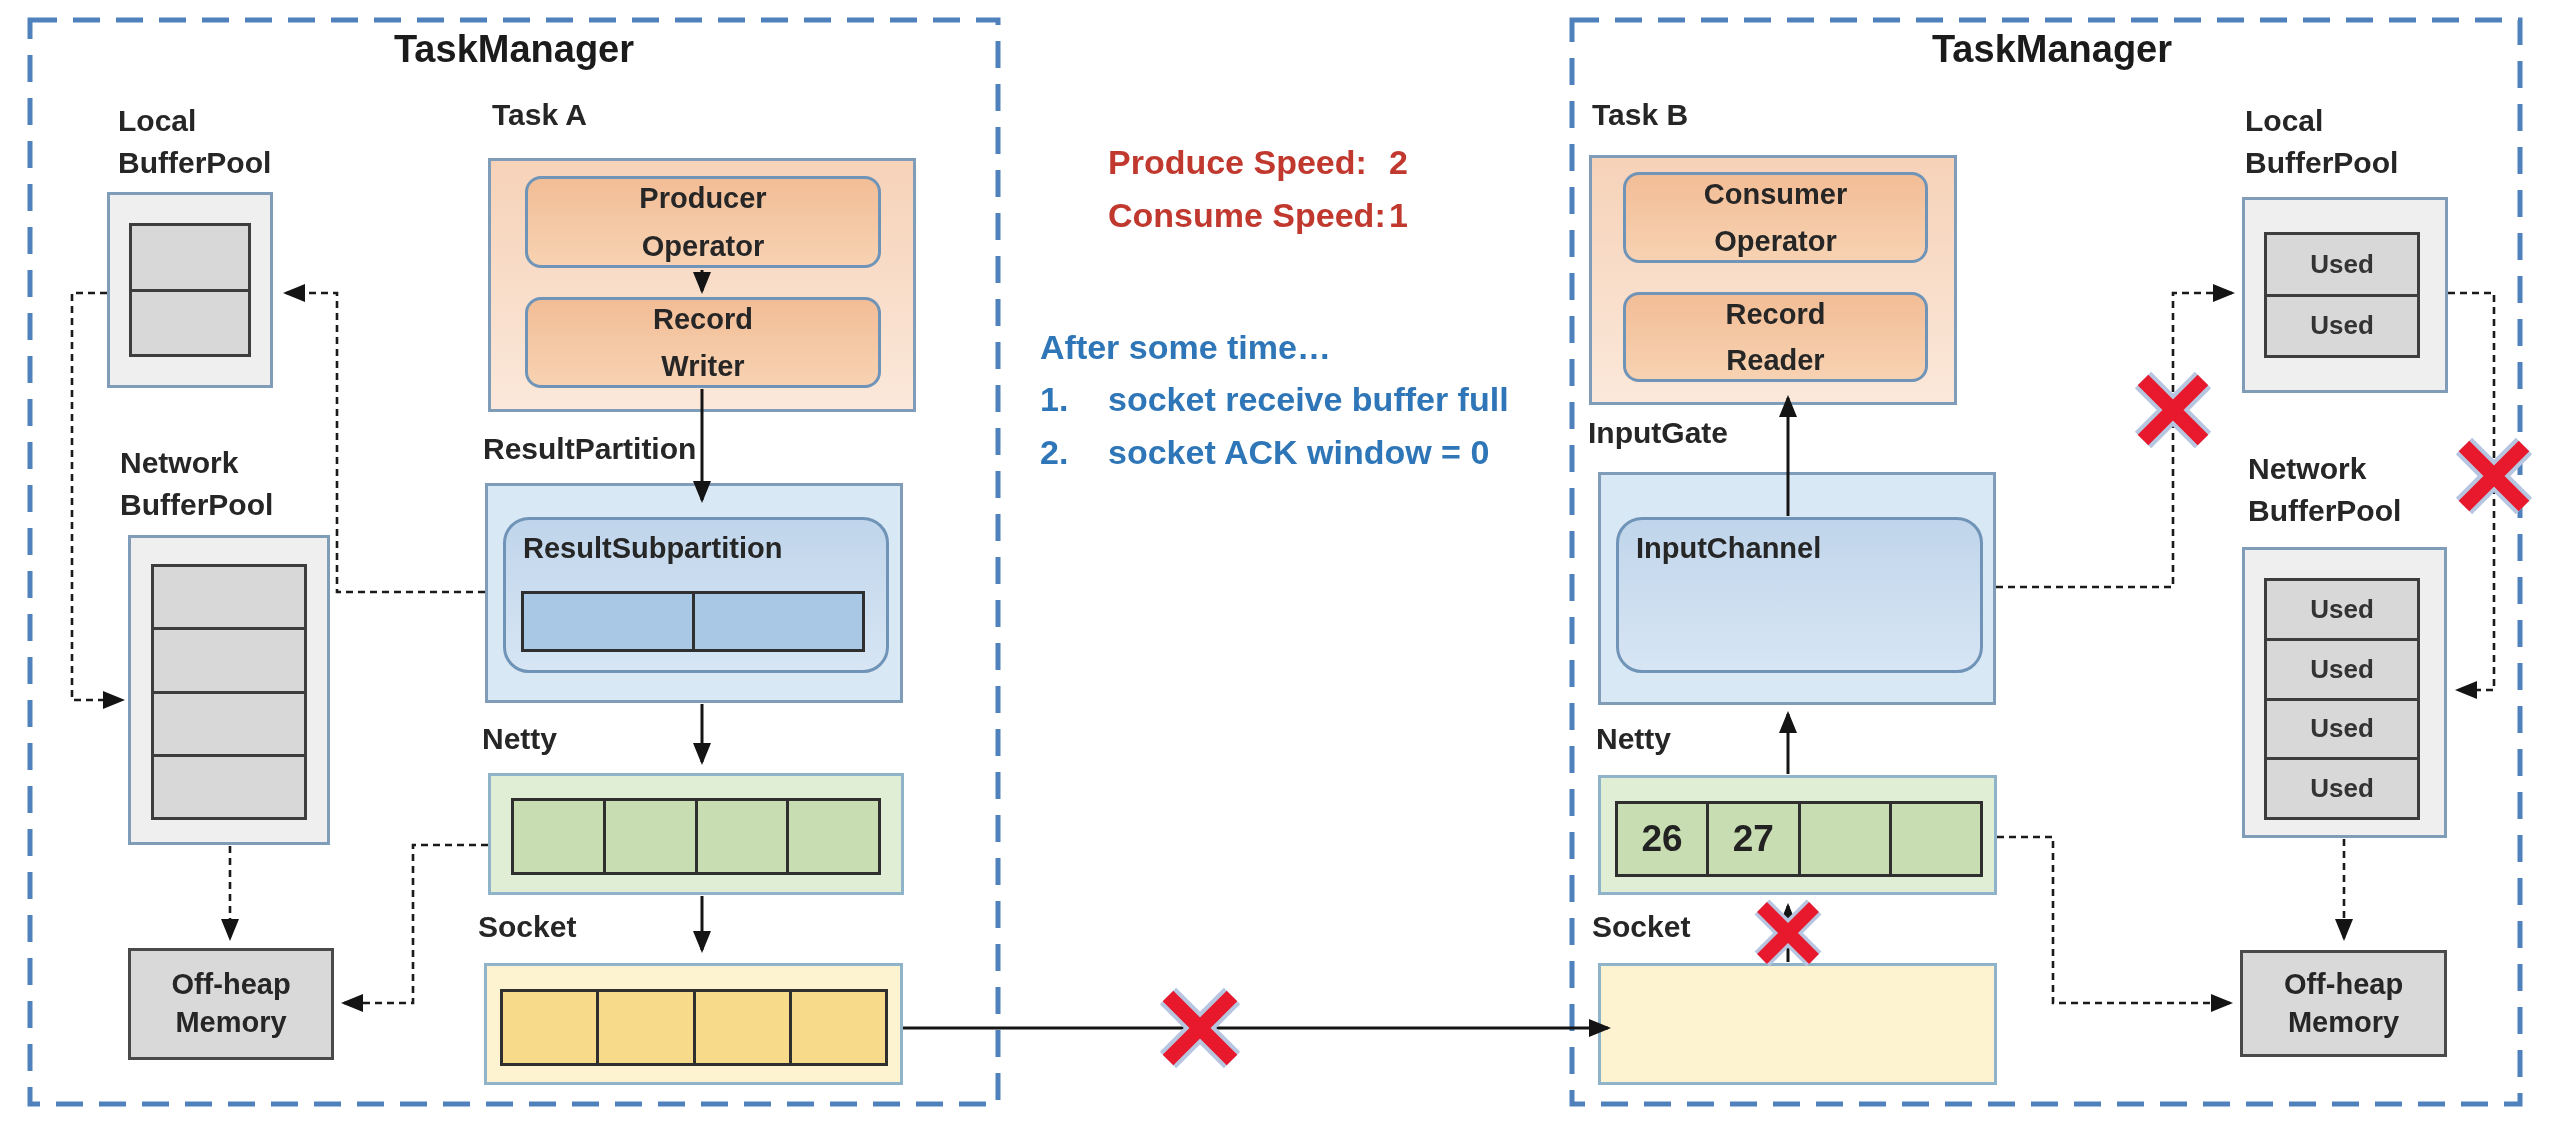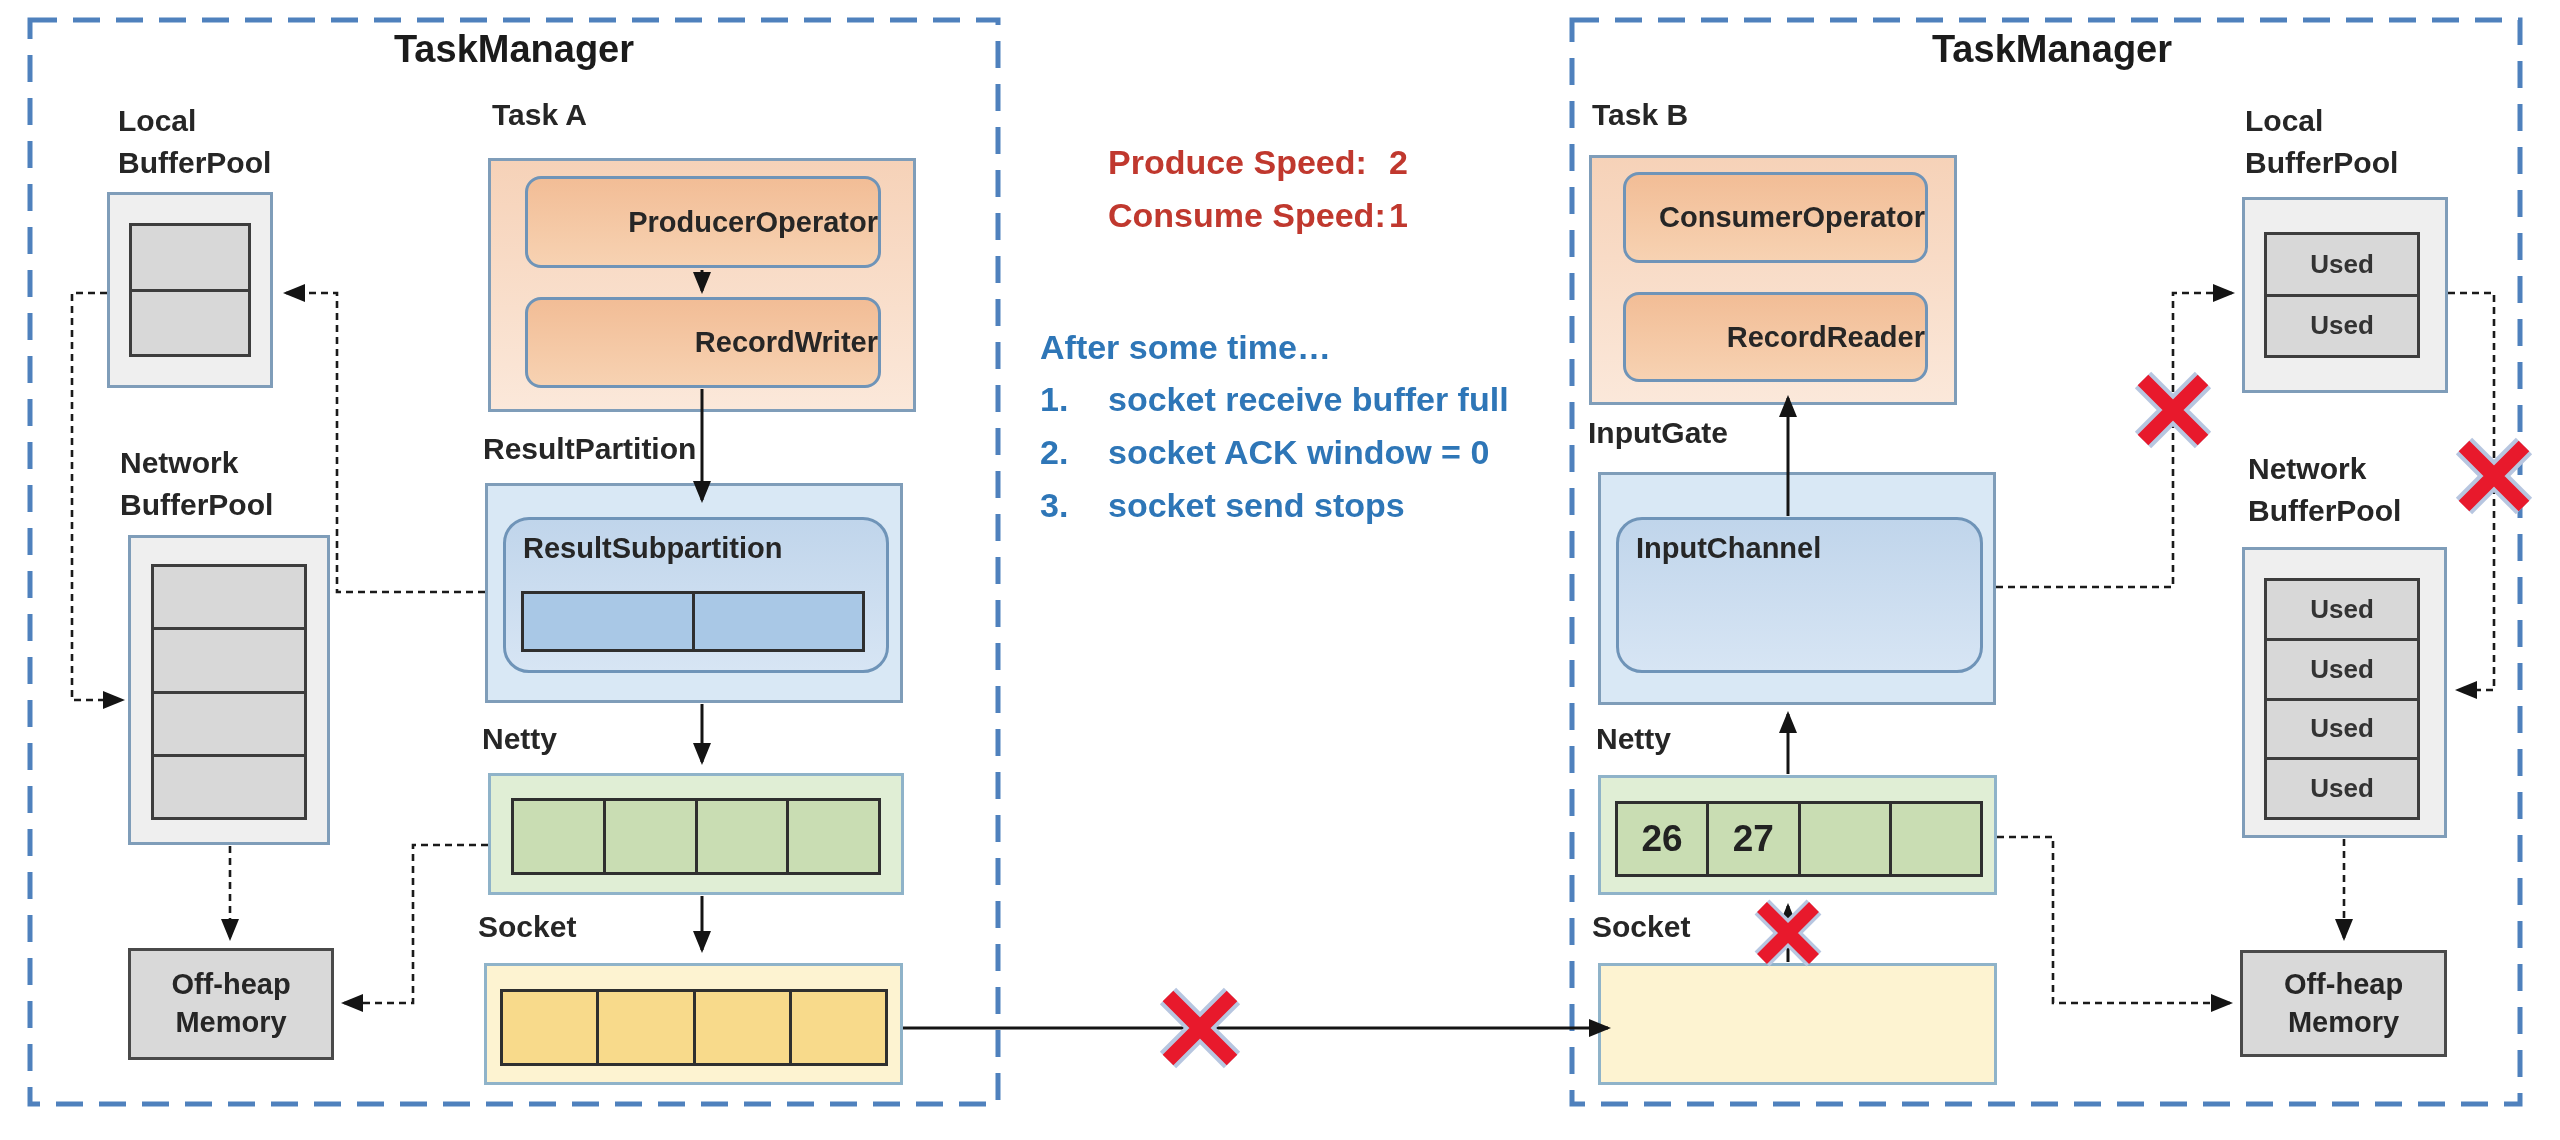--- a/index.html
+++ b/index.html
@@ -11,21 +11,21 @@
   .lbl span{display:block;}
   .obox{position:absolute;border:3px solid #7f9db9;box-sizing:border-box;}
   .peach{background:linear-gradient(180deg,#f6d2b8 0%,#fbe8da 100%);}
   .blueb{background:#d9e8f5;}
   .greenb{background:#e0eed5;border-color:#8fb3c9;}
   .yellowb{background:#fdf3d1;border-color:#8fb3c9;}
   .grayb{background:#efefef;}
   .rbox{position:absolute;border:3px solid #6f94b8;box-sizing:border-box;}
   .peach-inner{background:linear-gradient(180deg,#f2bd96,#f7d2b2);border-radius:16px;}
   .blue-inner{background:linear-gradient(180deg,#c0d5eb,#d7e5f4);border-radius:26px;}
-  .btxt{display:flex;justify-content:flex-end;align-items:center;text-align:center;
+  .btxt{display:flex;flex-direction:column;justify-content:space-between;align-items:center;text-align:center;
         font-size:29px;font-weight:600;color:#262626;line-height:1.32;}
   .strip{position:absolute;display:flex;border:3px solid #2f2f2f;box-sizing:border-box;}
   .strip .cell{flex:1;border-right:3px solid #2f2f2f;display:flex;align-items:center;justify-content:center;color:#222;}
   .strip .cell:last-child{border-right:none;}
   .strip.small .cell{font-size:24px;font-weight:700;}
   .strip.big .cell{font-size:37px;font-weight:600;}
   .c-blue .cell{background:#a9c8e6;}
   .c-green .cell{background:#c9ddb3;}
   .c-yellow .cell{background:#f8da8b;}
   .vstack{position:absolute;display:flex;flex-direction:column;border:3px solid #3d3d3d;box-sizing:border-box;}
@@ -130,23 +130,20 @@
     <span>Consume Speed:</span>
     <span>1</span>
   </div>
   <div class="blue-head" style="top:328px;">After some time…</div>
   <div class="blue-item" style="top:380px;">
     <span class="num">1.</span><span>socket receive buffer full</span>
   </div>
   <div class="blue-item" style="top:433px;">
     <span class="num">2.</span><span>socket ACK window = 0</span>
   </div>
-  <div class="blue-item" style="top:486px;">
-    <span class="num">3.</span><span>socket send stops</span>
-  </div>
 
   <div class="tm-title" style="left:2052px;top:28px;">TaskManager</div>
 
   <div class="lbl" style="left:1592px;top:94px;">
     <span>Task B</span>
   </div>
   <div class="obox peach" style="left:1589px;top:155px;width:368px;height:250px;"></div>
   <div class="rbox peach-inner btxt" style="left:1623px;top:172px;width:305px;height:91px;">
     <span>Consumer</span>
     <span>Operator</span>

